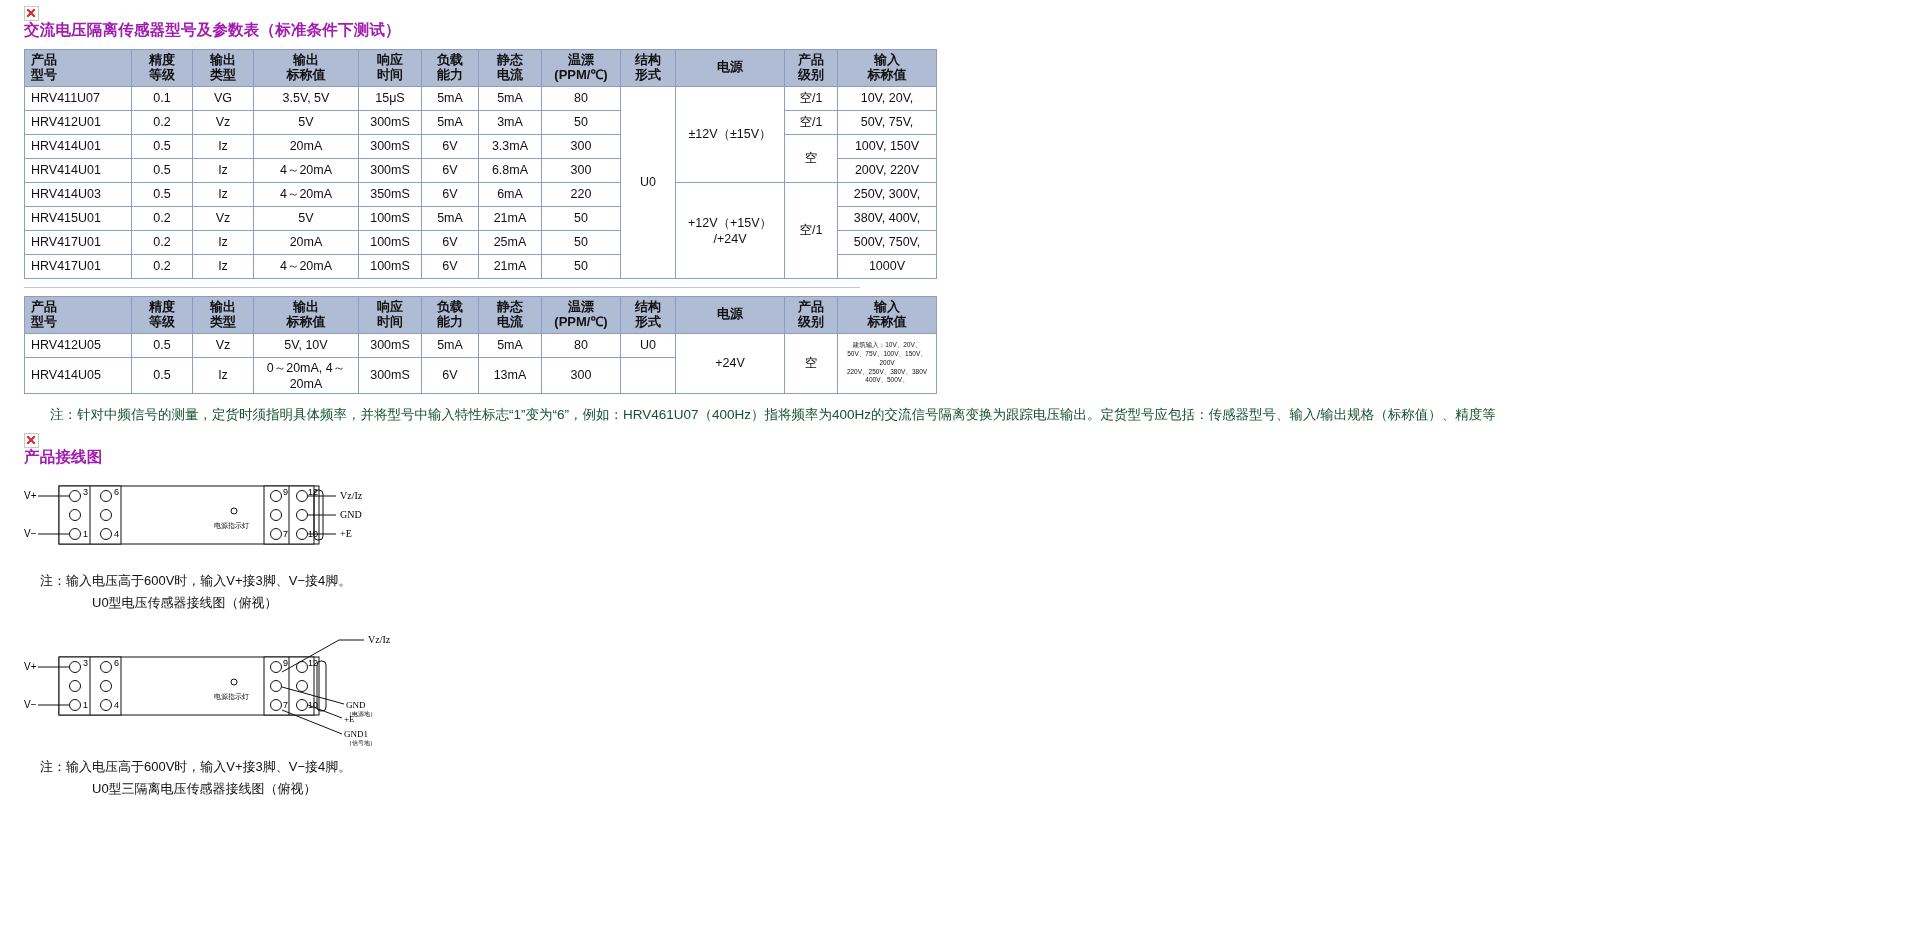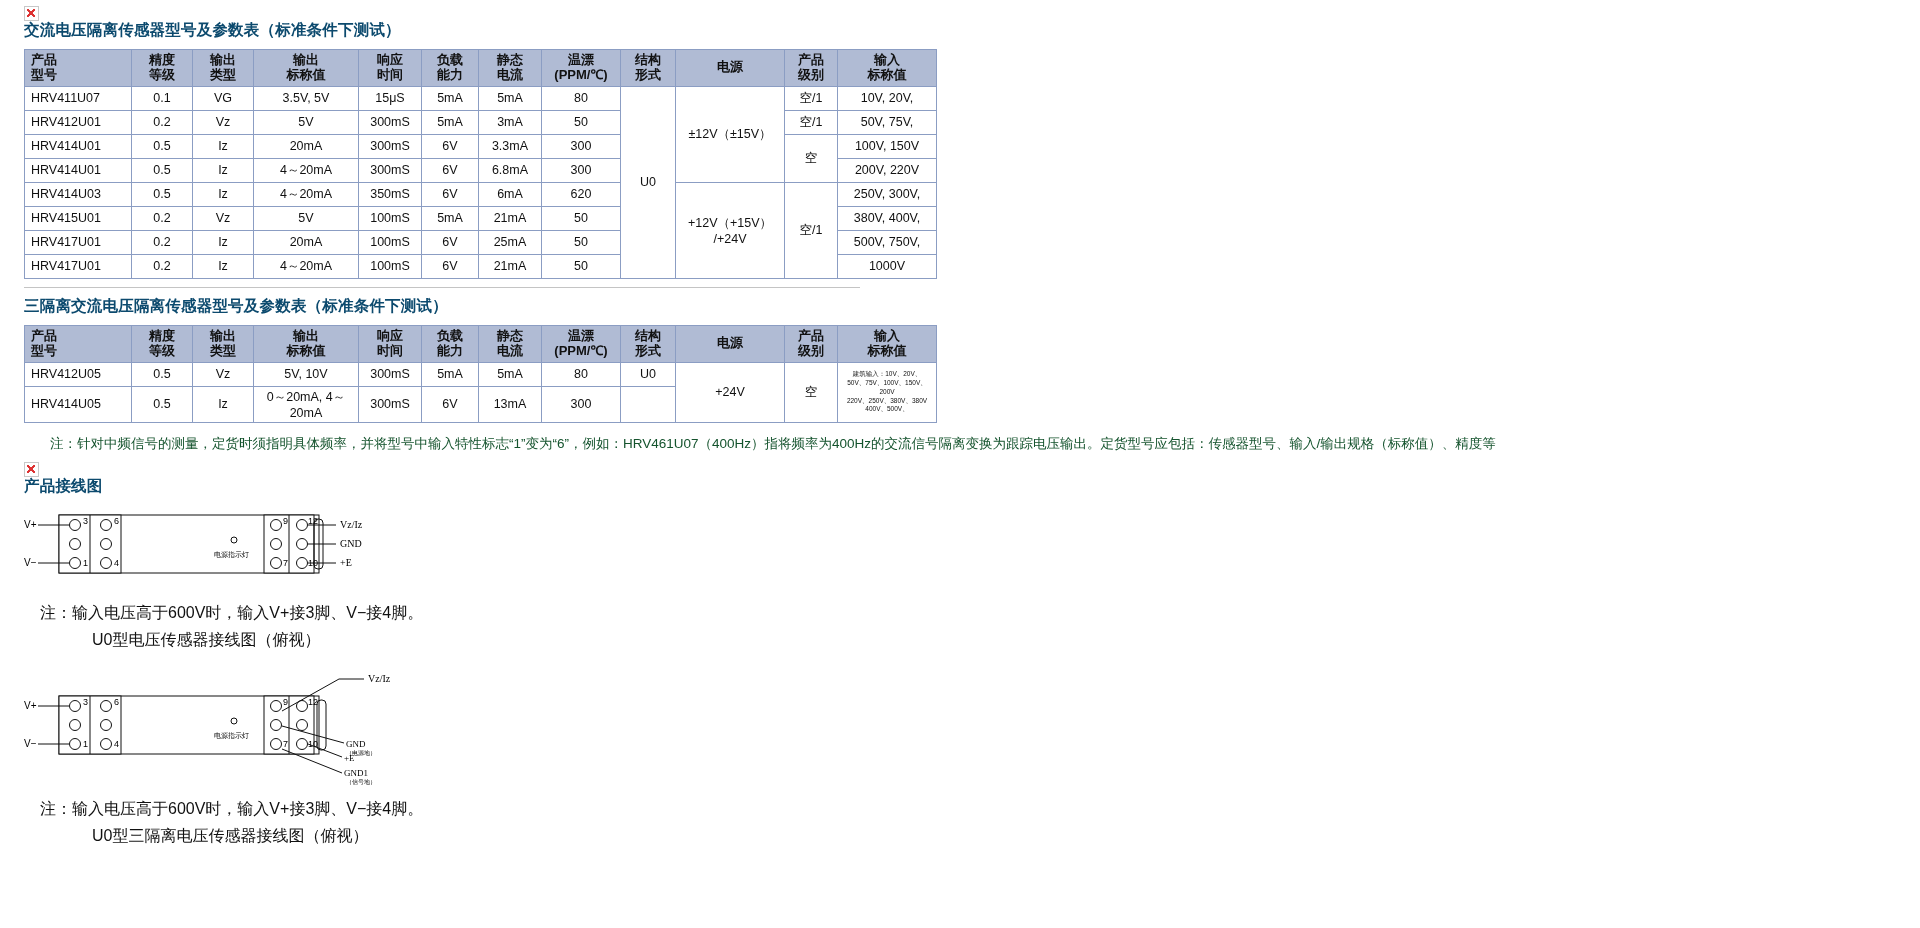--- a/index.html
+++ b/index.html
@@ -34,21 +34,21 @@
     position: absolute;
     left: 2px; top: 2px;
     width: 8px; height: 8px;
     background:
       linear-gradient(45deg, transparent 40%, #d33 40%, #d33 60%, transparent 60%),
       linear-gradient(-45deg, transparent 40%, #d33 40%, #d33 60%, transparent 60%);
   }
   .sec-title {
     font-size: 15.5px;
     font-weight: bold;
-    color: #0c4a6e;
+    color: #a21caf;
     margin: 2px 0 8px 24px;
     letter-spacing: 0.2px;
   }
   .img-row {
     margin: 4px 0 0 24px;
     height: 14px;
   }
   table.spec {
     border-collapse: collapse;
     margin-left: 24px;
@@ -116,21 +116,21 @@
     margin: 10px 24px 0 24px;
     font-size: 13.5px;
     line-height: 1.7;
     color: #14532d;
     max-width: 1860px;
     text-indent: 0;
   }
   .note .ind { padding-left: 26px; }
   .wire-note {
     margin: 4px 0 0 40px;
-    font-size: 16px;
+    font-size: 13px;
     line-height: 1.7;
     color: #111;
   }
   .wire-note .sub { padding-left: 52px; display: block; }
 
   .diagram-wrap { position: relative; margin-left: 24px; }
   svg { display: block; }
 </style>
 </head>
 <body>
@@ -246,21 +246,21 @@
         <td class="c-input">200V, 220V</td>
       </tr>
       <tr>
         <td class="c-model">HRV414U03</td>
         <td class="c-acc">0.5</td>
         <td class="c-otype">Iz</td>
         <td class="c-oval">4～20mA</td>
         <td class="c-resp">350mS</td>
         <td class="c-load">6V</td>
         <td class="c-idle">6mA</td>
-        <td class="c-temp">620</td>
+        <td class="c-temp">220</td>
         <td class="c-power" rowspan="4">
           <div>+12V（+15V）</div>
           <div>/+24V</div>
         </td>
         <td class="c-level" rowspan="4">空/1</td>
         <td class="c-input">250V, 300V,</td>
       </tr>
       <tr>
         <td class="c-model">HRV415U01</td>
         <td class="c-acc">0.2</td>
@@ -292,21 +292,20 @@
         <td class="c-load">6V</td>
         <td class="c-idle">21mA</td>
         <td class="c-temp">50</td>
         <td class="c-input">1000V</td>
       </tr>
     </tbody>
   </table>
 
   <hr class="hr-sep">
 
-  <div class="sec-title">三隔离交流电压隔离传感器型号及参数表（标准条件下测试）</div>
 
   <table class="spec tbl2">
     <thead>
       <tr>
         <td class="c-model">
           <div>产品</div>
           <div>型号</div>
         </td>
         <td class="c-acc">
           <div>精度</div>

